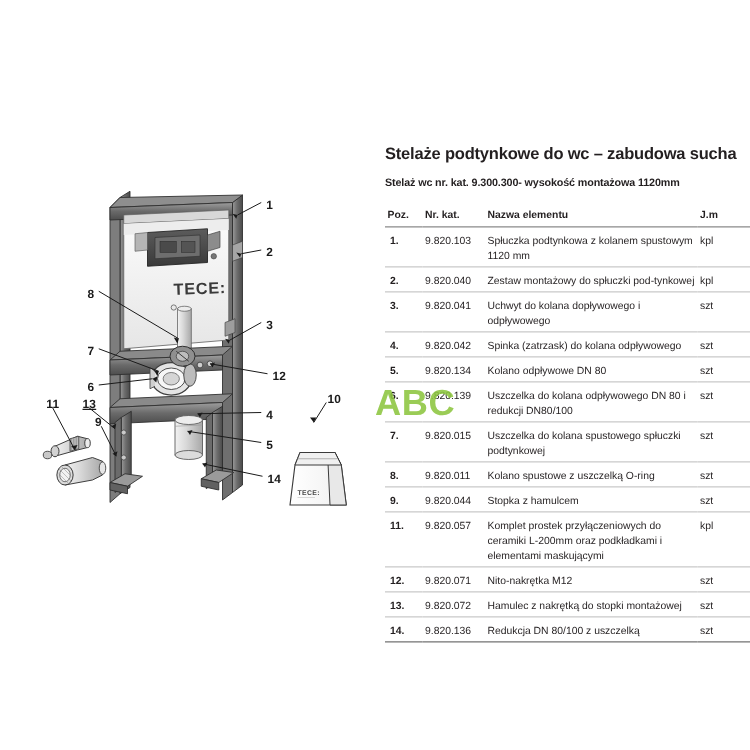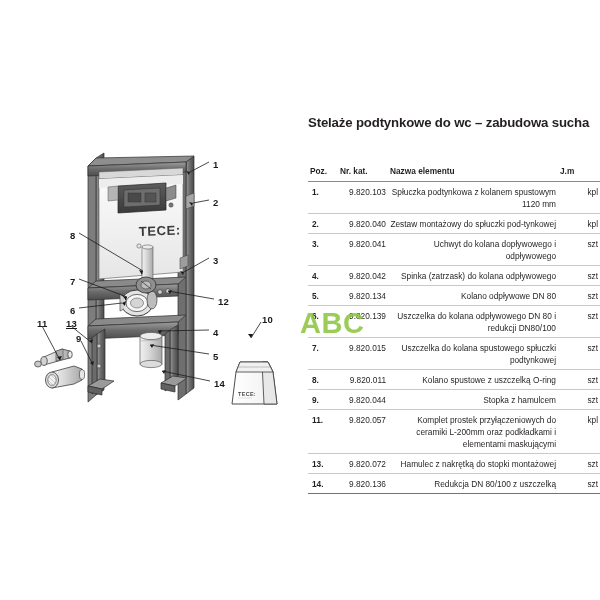--- a/index.html
+++ b/index.html
@@ -89,21 +89,21 @@
     text-align: left;
     padding: 3px 2px 5px 2px;
     border-bottom: 1px solid #8a8a8a;
     color: #231f20;
     vertical-align: bottom;
     margin-left: 24px;
   }
   #parts-table td {
     font-size: 8.3px;
     font-weight: normal;
-    text-align: right;
+    text-align: left;
     padding: 3.5px 2px 3.5px 2px;
     border-bottom: 1px solid #c9c9c9;
     color: #231f20;
     vertical-align: top;
     line-height: 1.45;
   }
   #parts-table td.poz {
     font-weight: bold;
     text-align: left;
     padding-left: 4px;
@@ -329,20 +329,21 @@
   <div class="callout-num" style="left:70px;  top:277px;">7</div>
   <div class="callout-num" style="left:70px;  top:306px;">6</div>
   <div class="callout-num" style="left:37px;  top:319px;">11</div>
   <div class="callout-num" style="left:66px;  top:319px;text-decoration:underline;">13</div>
   <div class="callout-num" style="left:76px;  top:334px;">9</div>
 </div>
 
 <div id="doc-panel">
 
   <div id="doc-title">Stelaże podtynkowe do wc – zabudowa sucha</div>
+  <div id="doc-subtitle">Stelaż wc nr. kat. 9.300.300- wysokość montażowa 1120mm</div>
 
   <table id="parts-table">
     <colgroup>
       <col class="c-poz">
         <col class="c-kat">
         <col class="c-name">
         <col class="c-jm">
     </colgroup>
     <thead>
       <tr>
@@ -407,20 +408,26 @@
           <td class="name">Stopka z hamulcem</td>
           <td class="jm">szt</td>
         </tr>
         <tr>
           <td class="poz">11.</td>
           <td class="kat">9.820.057</td>
           <td class="name">Komplet prostek przyłączeniowych do ceramiki L-200mm oraz podkładkami i elementami maskującymi</td>
           <td class="jm">kpl</td>
         </tr>
         <tr>
+          <td class="poz">12.</td>
+          <td class="kat">9.820.071</td>
+          <td class="name">Nito-nakrętka M12</td>
+          <td class="jm">szt</td>
+        </tr>
+        <tr>
           <td class="poz">13.</td>
           <td class="kat">9.820.072</td>
           <td class="name">Hamulec z nakrętką do stopki montażowej</td>
           <td class="jm">szt</td>
         </tr>
         <tr>
           <td class="poz">14.</td>
           <td class="kat">9.820.136</td>
           <td class="name">Redukcja DN 80/100 z uszczelką</td>
           <td class="jm">szt</td>

